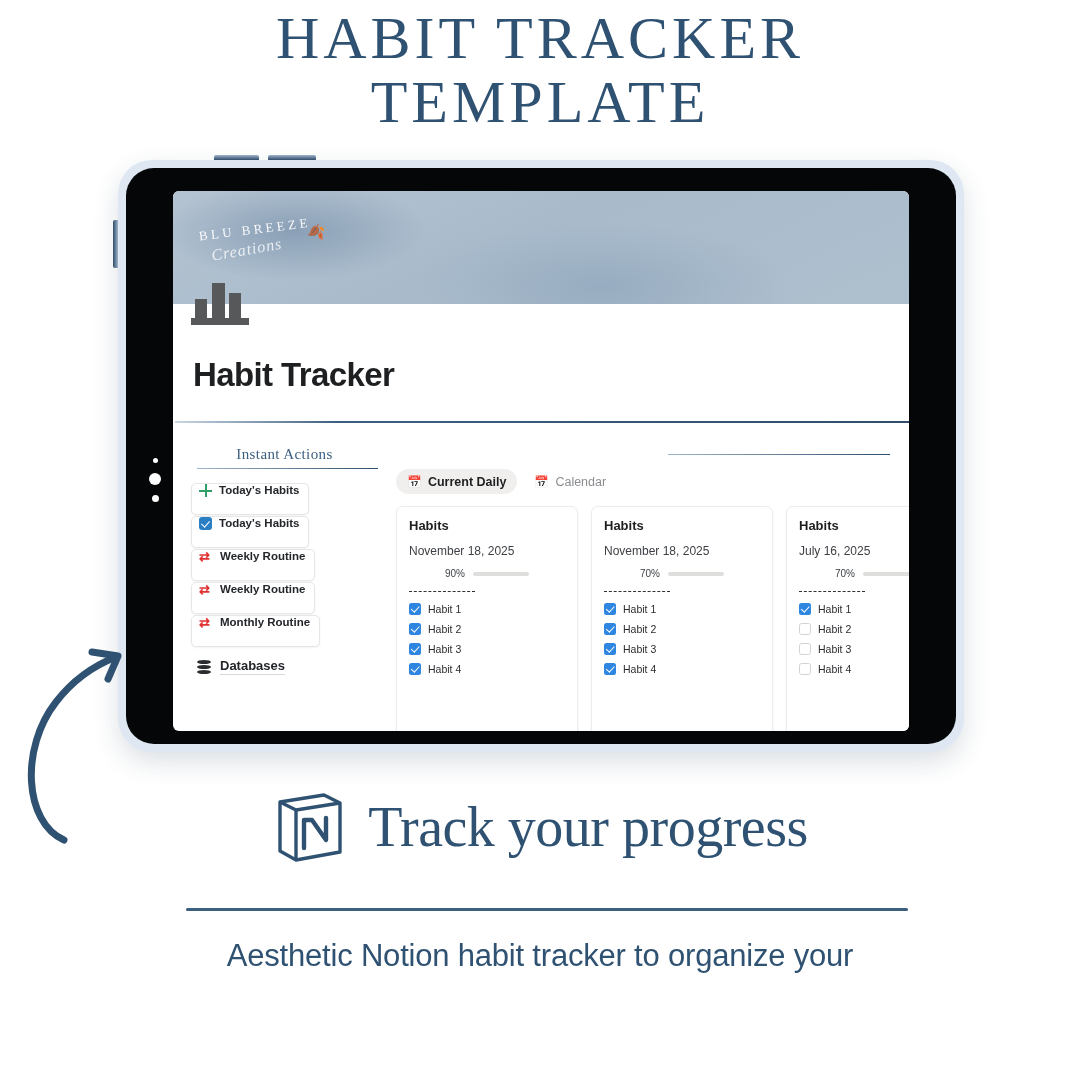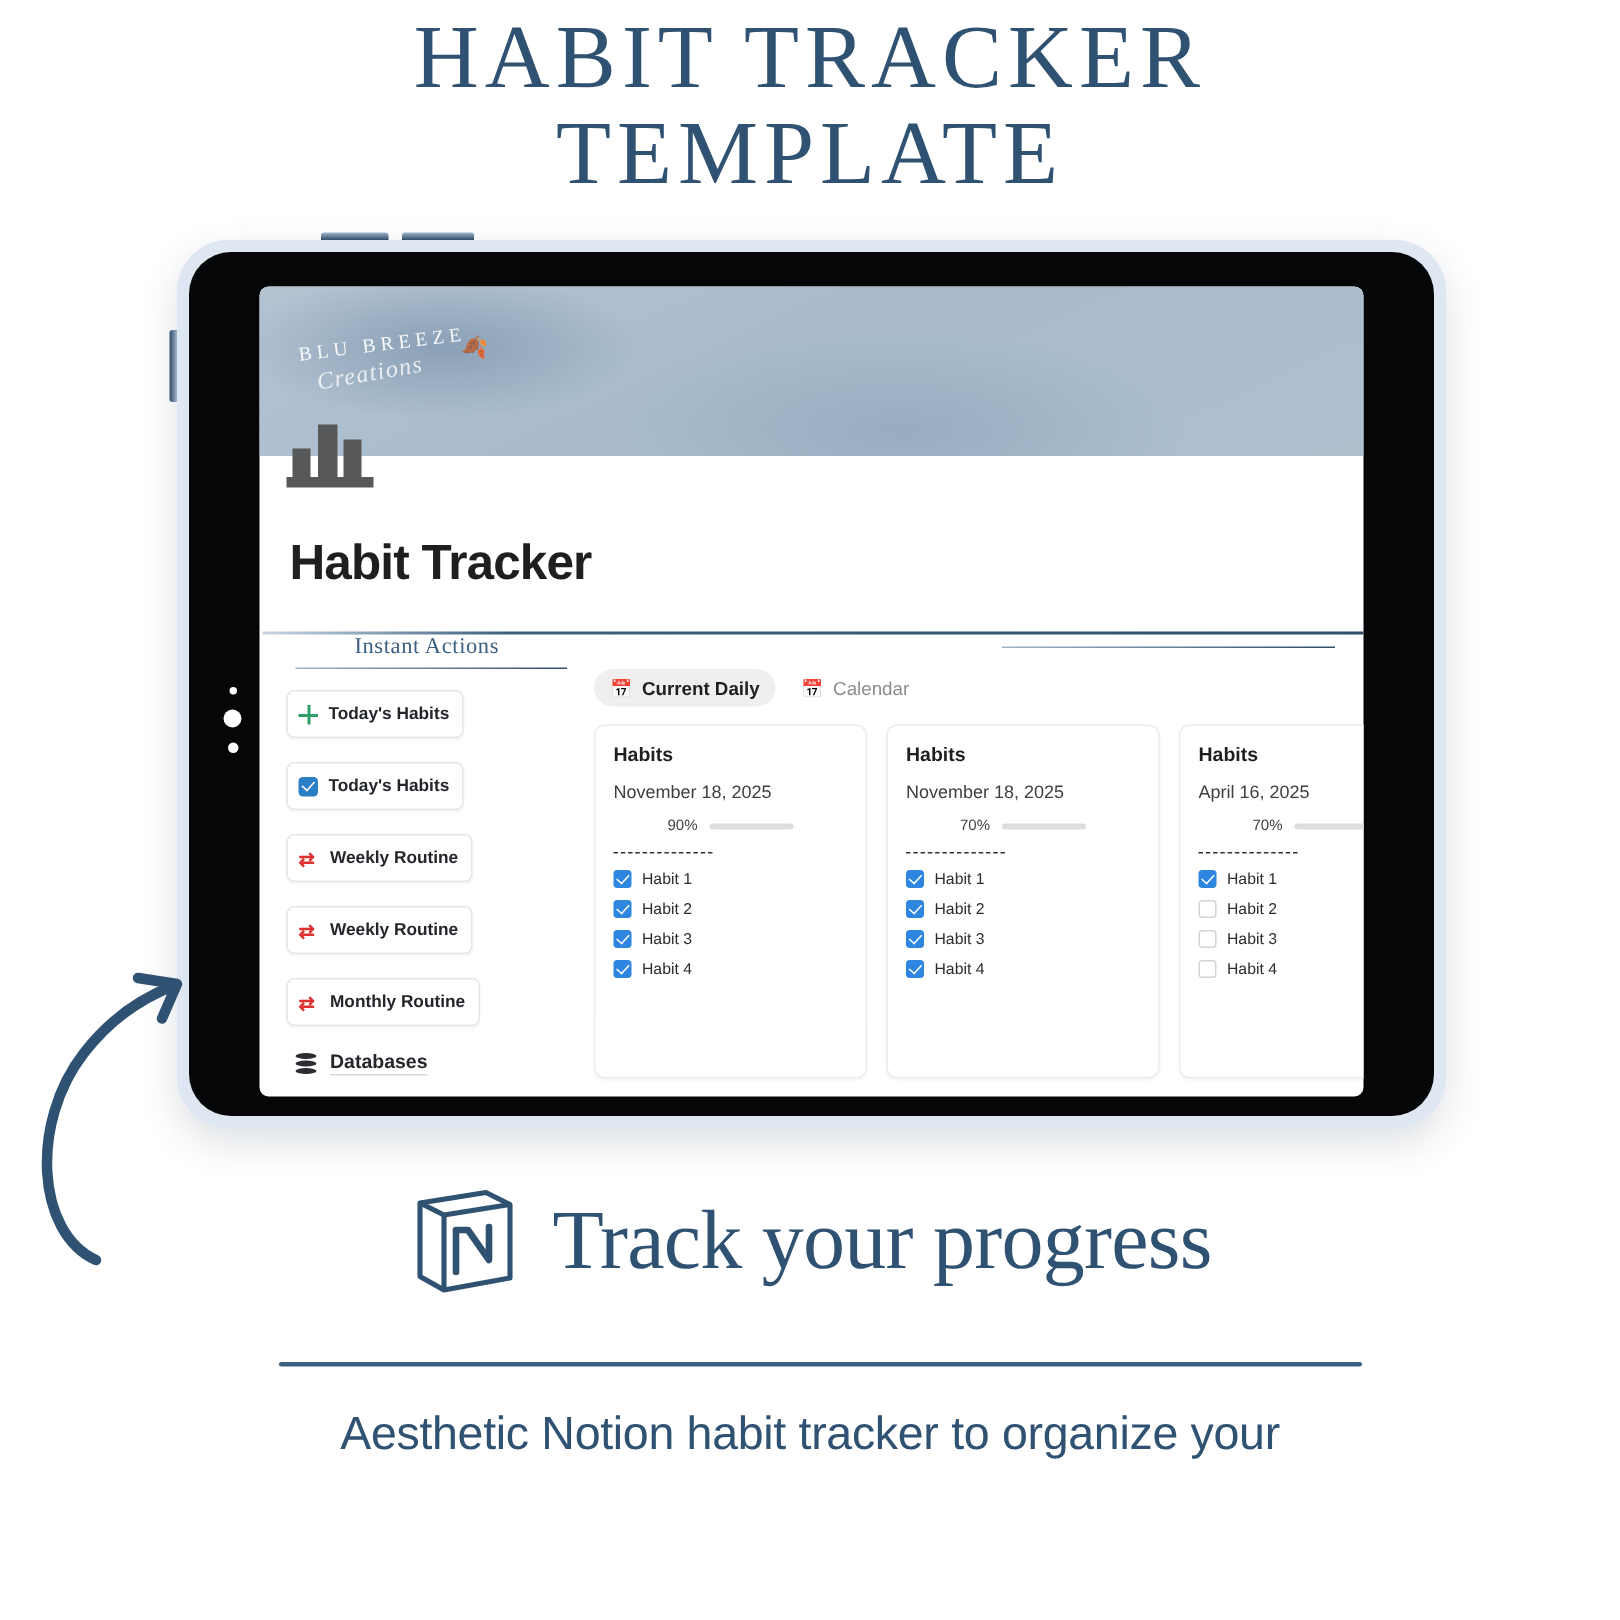--- a/index.html
+++ b/index.html
@@ -160,20 +160,21 @@
   }
   .n-rule {
     margin: 27px 0 0 2px;
     height: 2px;
     background: linear-gradient(90deg, #c9d6e2 0%, #3c5f80 22%, #2e4e6c 100%);
     width: 100%;
   }
 
   .n-columns {
     display: flex;
+    padding-top: 23px;
   }
   .col-left { width: 234px; padding-left: 18px; }
   .col-right { flex: 1; position: relative; }
 
   .sec-head {
     font-family: "Liberation Serif", serif;
     font-size: 15px;
     color: #3c5f80;
     text-align: center;
     letter-spacing: .4px;
@@ -184,29 +185,29 @@
     margin-top: 5px;
   }
   .col-left .sec-underline { width: 181px; margin-left: 6px; }
   .col-right .sec-head { margin-right: 36px; }
   .col-right .sec-underline { width: 222px; margin-left: 290px; margin-top: 8px; }
 
   
   .actions { margin-top: 14px; }
   .act-btn {
     display: flex;
-    align-items: center;
+    align-items: flex-start;
     gap: 7px;
     height: 32px;
     padding: 0 9px 0 7px;
     border: 1px solid #e6e6e6;
     border-radius: 5px;
     background: #fff;
     box-shadow: 0 1px 2px rgba(0,0,0,.05);
-    margin-bottom: 16px;
+    margin-bottom: 1px;
     width: fit-content;
     font-size: 11.5px;
     font-weight: 700;
     color: #23262a;
     cursor: pointer;
   }
   .ico-plus {
     width: 13px; height: 13px;
     position: relative;
     flex: 0 0 13px;
@@ -572,21 +573,21 @@
                   <span>Habit 3</span>
                 </div>
                 <div class="hrow">
                   <span class="cb on"></span>
                   <span>Habit 4</span>
                 </div>
               </div>
 
               <div class="hcard">
                 <div class="hc-title">Habits</div>
-                <div class="hc-date">April 16, 2025</div>
+                <div class="hc-date">July 16, 2025</div>
                 <div class="hc-prog">
                   <span class="hc-pct">70%</span>
                   <span class="bar-track">
                     <span class="bar-fill" style="width: 70%;"></span>
                   </span>
                 </div>
                 <div class="hc-dash"></div>
                 <div class="hrow">
                   <span class="cb on"></span>
                   <span>Habit 1</span>

